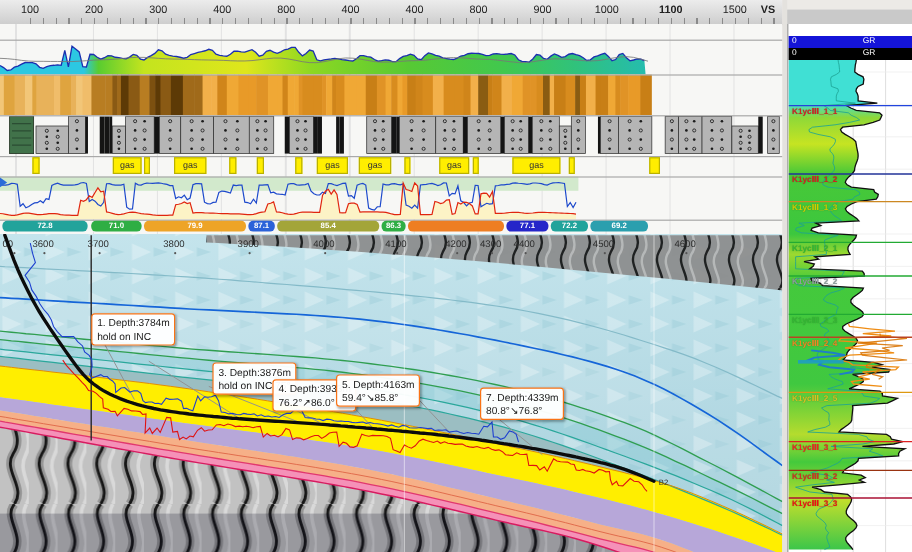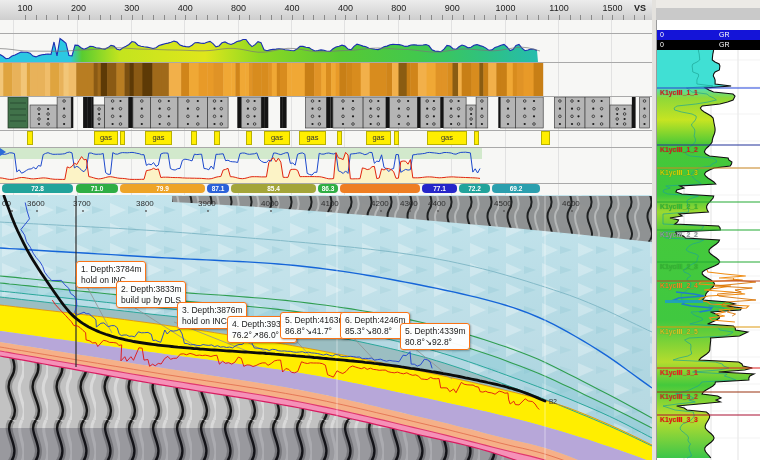--- a/index.html
+++ b/index.html
@@ -50,21 +50,21 @@
   <span class="rlab" style="left: 25px;">100</span>
       <span class="rlab" style="left: 78.4px;">200</span>
       <span class="rlab" style="left: 131.8px;">300</span>
       <span class="rlab" style="left: 185.2px;">400</span>
       <span class="rlab" style="left: 238.6px;">800</span>
       <span class="rlab" style="left: 292px;">400</span>
       <span class="rlab" style="left: 345.4px;">400</span>
       <span class="rlab" style="left: 398.8px;">800</span>
       <span class="rlab" style="left: 452.2px;">900</span>
       <span class="rlab" style="left: 505.6px;">1000</span>
-      <span class="rlab" style="left: 559px;">1100</span>
+      <span class="rlab" style="left: 559px; font-weight: bold;">1100</span>
       <span class="rlab" style="left: 612.4px;">1500</span>
     </div>
 
   <div id="trackbg"></div>
 
   <svg id="svgGr" class="trk" style="top:33px" width="652" height="29">
       <defs>
         <linearGradient id="gfill" gradientUnits="userSpaceOnUse" x1="0" y1="0" x2="652" y2="0">
   <stop offset="0" stop-color="#2cc8e2"></stop>
           <stop offset="0.10736196319018405" stop-color="#2cc8e2"></stop>
@@ -571,43 +571,35 @@
     <div class="pseg" style="left: 231px; width: 85px; background: rgb(163, 165, 57);">85.4</div>
     <div class="pseg" style="left: 318px; width: 20px; background: rgb(47, 174, 68);">86.3</div>
     <div class="pseg" style="left: 340px; width: 80px; background: rgb(238, 126, 34);"></div>
     <div class="pseg" style="left: 422px; width: 35px; background: rgb(37, 38, 201);">77.1</div>
     <div class="pseg" style="left: 459px; width: 31px; background: rgb(34, 163, 155);">72.2</div>
     <div class="pseg" style="left: 492px; width: 48px; background: rgb(43, 159, 174);">69.2</div>
     <div class="callout" style="left: 76px; top: 261px;">
       <div>1. Depth:3784m</div>
       <div>hold on INC</div>
     </div>
-    <div class="callout" style="left: 116px; top: 281px;">
-      <div>2. Depth:3833m</div>
-      <div>build up by DLS</div>
-    </div>
     <div class="callout" style="left: 177px; top: 302px;">
       <div>3. Depth:3876m</div>
       <div>hold on INC 75°</div>
     </div>
     <div class="callout" style="left: 227px; top: 316px;">
       <div>4. Depth:3933m</div>
       <div>76.2°↗86.0°</div>
     </div>
     <div class="callout" style="left: 280px; top: 312px;">
       <div>5. Depth:4163m</div>
-      <div>86.8°↘41.7°</div>
-    </div>
-    <div class="callout" style="left: 340px; top: 312px;">
-      <div>6. Depth:4246m</div>
-      <div>85.3°↘80.8°</div>
+      <div>59.4°↘85.8°</div>
     </div>
     <div class="callout" style="left: 400px; top: 323px;">
-      <div>5. Depth:4339m</div>
-      <div>80.8°↘92.8°</div>
+      <div>7. Depth:4339m</div>
+      <div>80.8°↘76.8°</div>
     </div>
     <div class="fLabel" style="left: 660px; top: 89px; color: rgb(210, 34, 34);">K1ycⅢ_1_1</div>
     <div class="fLabel" style="left: 660px; top: 146px; color: rgb(210, 34, 34);">K1ycⅢ_1_2</div>
     <div class="fLabel" style="left: 660px; top: 169px; color: rgb(207, 207, 0);">K1ycⅢ_1_3</div>
     <div class="fLabel" style="left: 660px; top: 203px; color: rgb(51, 187, 51);">K1ycⅢ_2_1</div>
     <div class="fLabel" style="left: 660px; top: 231px; color: rgb(143, 159, 159);">K1ycⅢ_2_2</div>
     <div class="fLabel" style="left: 660px; top: 263px; color: rgb(51, 187, 51);">K1ycⅢ_2_3</div>
     <div class="fLabel" style="left: 660px; top: 282px; color: rgb(238, 136, 34);">K1ycⅢ_2_4</div>
     <div class="fLabel" style="left: 660px; top: 328px; color: rgb(212, 196, 34);">K1ycⅢ_2_5</div>
     <div class="fLabel" style="left: 660px; top: 369px; color: rgb(238, 34, 34);">K1ycⅢ_3_1</div>

